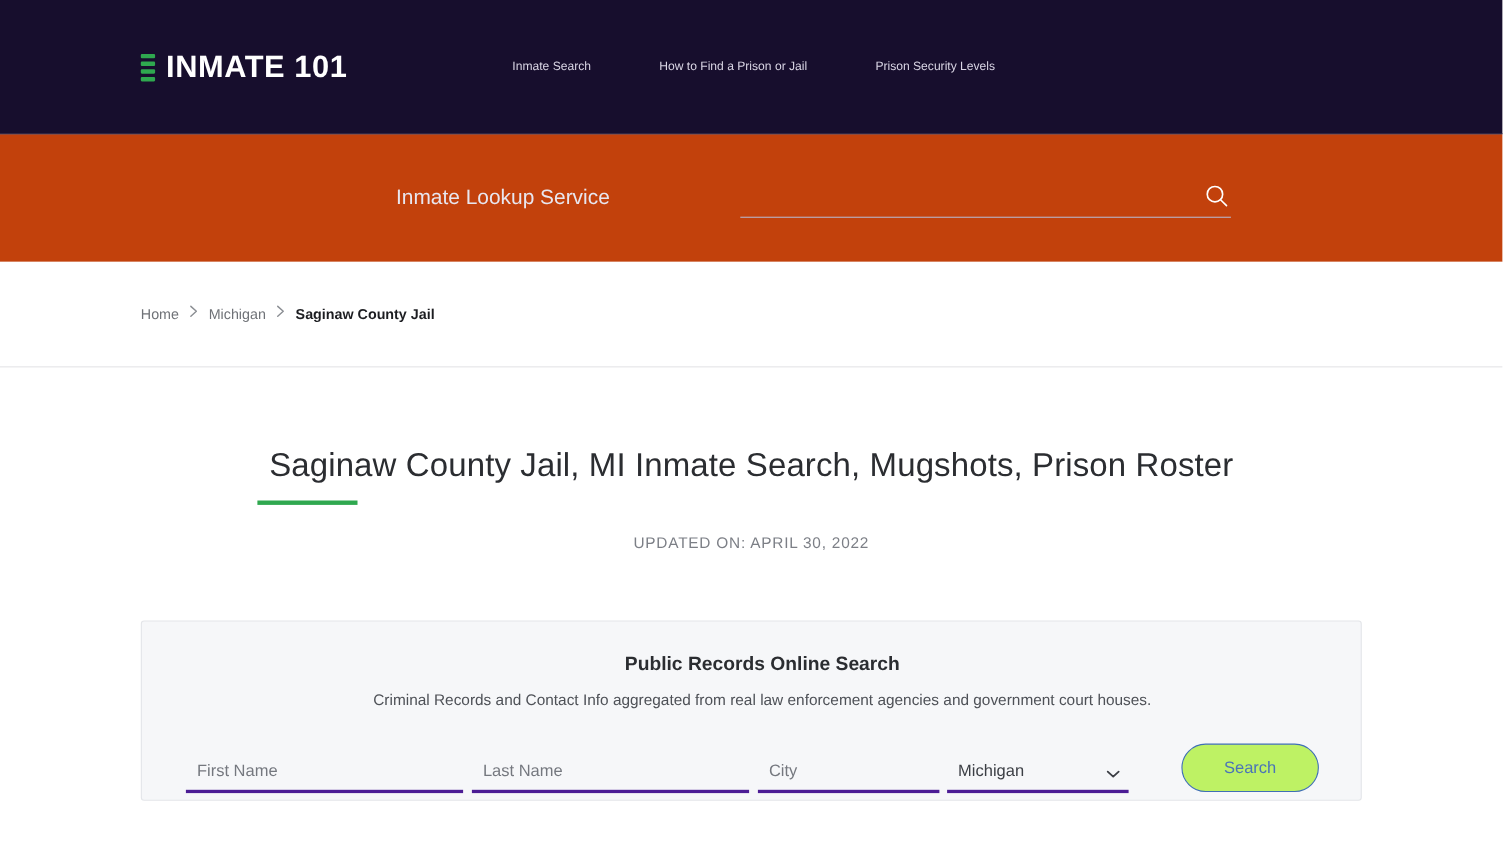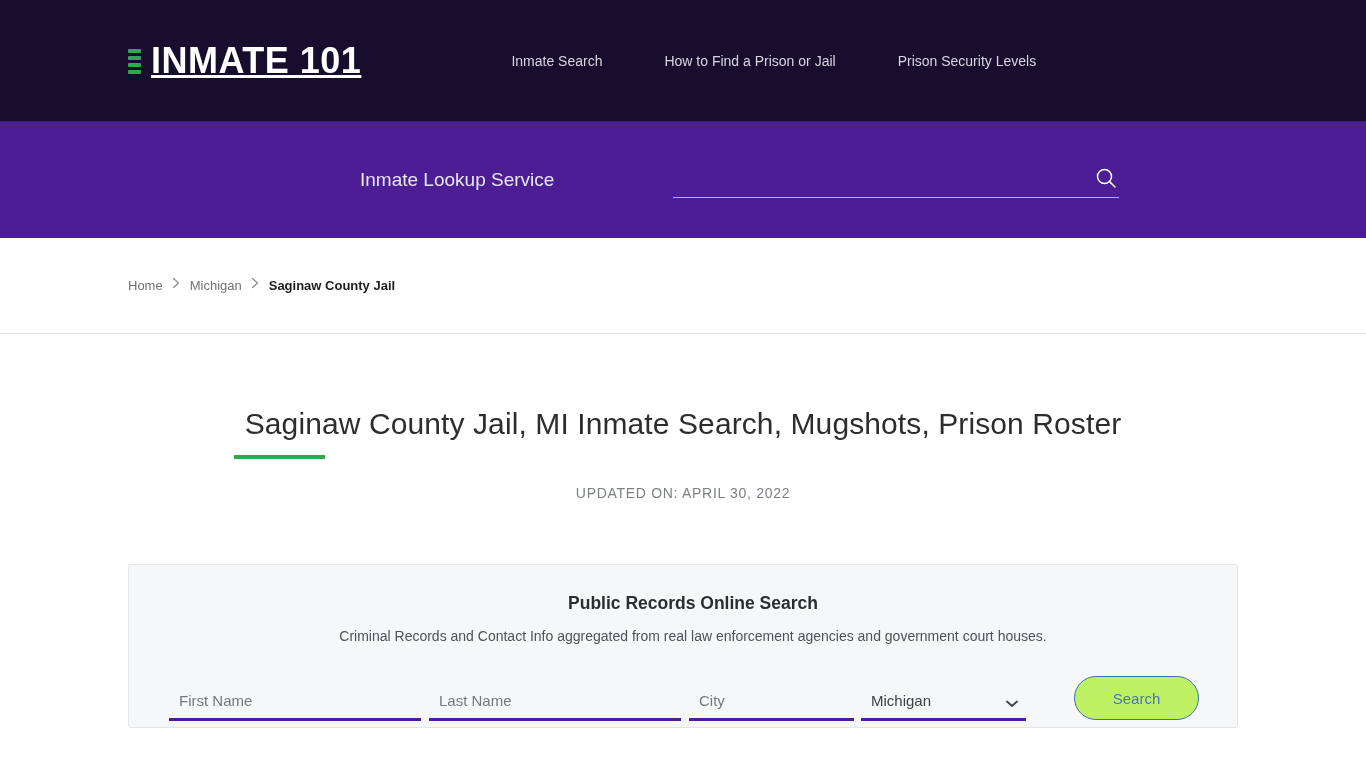--- a/index.html
+++ b/index.html
@@ -48,54 +48,53 @@
     height: 4px;
     background: #2fa84f;
     border-radius: 1px;
   }
   .brand-mark span:nth-child(1) { width: 13px; }
   .brand-mark span:nth-child(2) { width: 13px; }
   .brand-mark span:nth-child(3) { width: 13px; }
   .brand-mark span:nth-child(4) { width: 13px; }
   .brand-text {
     color: #ffffff;
-    font-size: 36px;
+    font-size: 28px;
     font-weight: 700;
     letter-spacing: 0.5px;
     line-height: 1;
     white-space: nowrap;
-    text-decoration: underline;
   }
 
   .mainnav {
     display: flex;
     align-items: center;
     margin-left: 150px;
     gap: 0;
   }
   .mainnav a {
     color: #d9d5e4;
-    font-size: 14px;
+    font-size: 11px;
     text-decoration: none;
     white-space: nowrap;
     padding: 0;
   }
   .mainnav a + a { margin-left: 62px; }
 
   .topbar-divider {
     position: absolute;
     left: 0; right: 0;
     bottom: 0;
     height: 1px;
     background: #322a47;
   }
 
   
   .lookupbar {
-    background: #4c1d95;
+    background: #c2410c;
     height: 116px;
     display: flex;
     align-items: center;
   }
   .lookupbar-inner {
     width: 1366px;
     padding: 0 128px;
     display: flex;
     align-items: center;
   }

